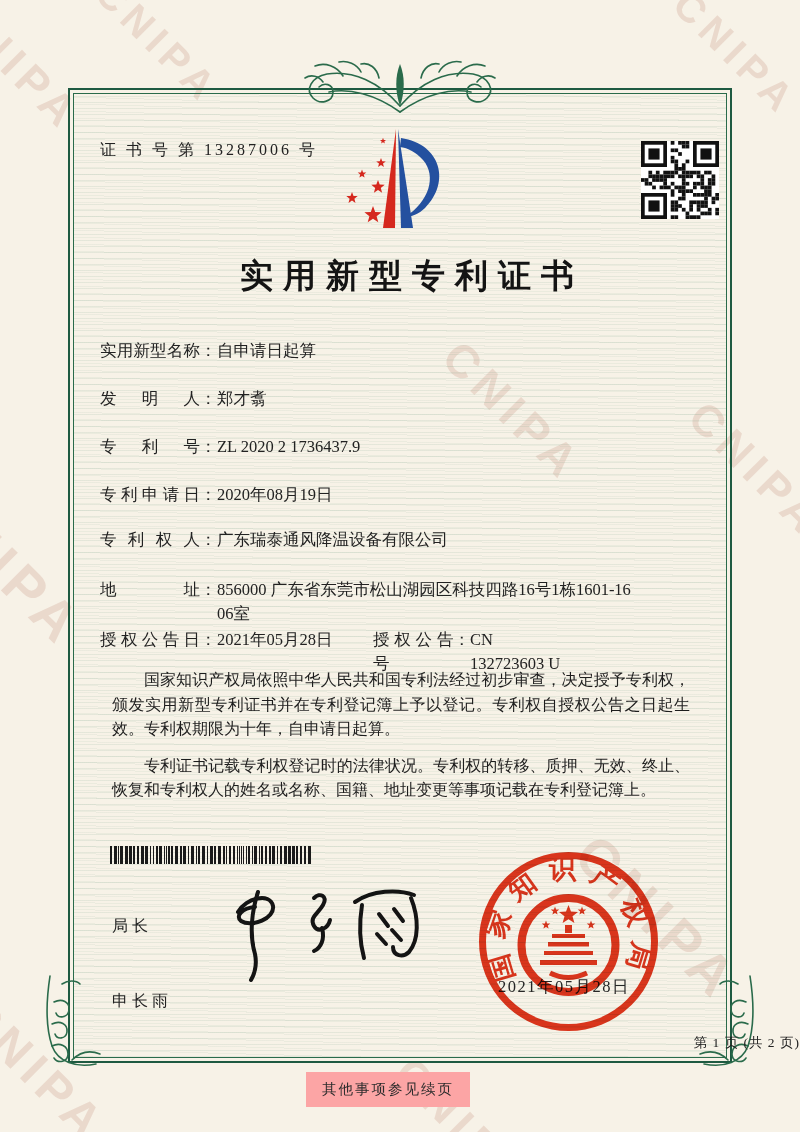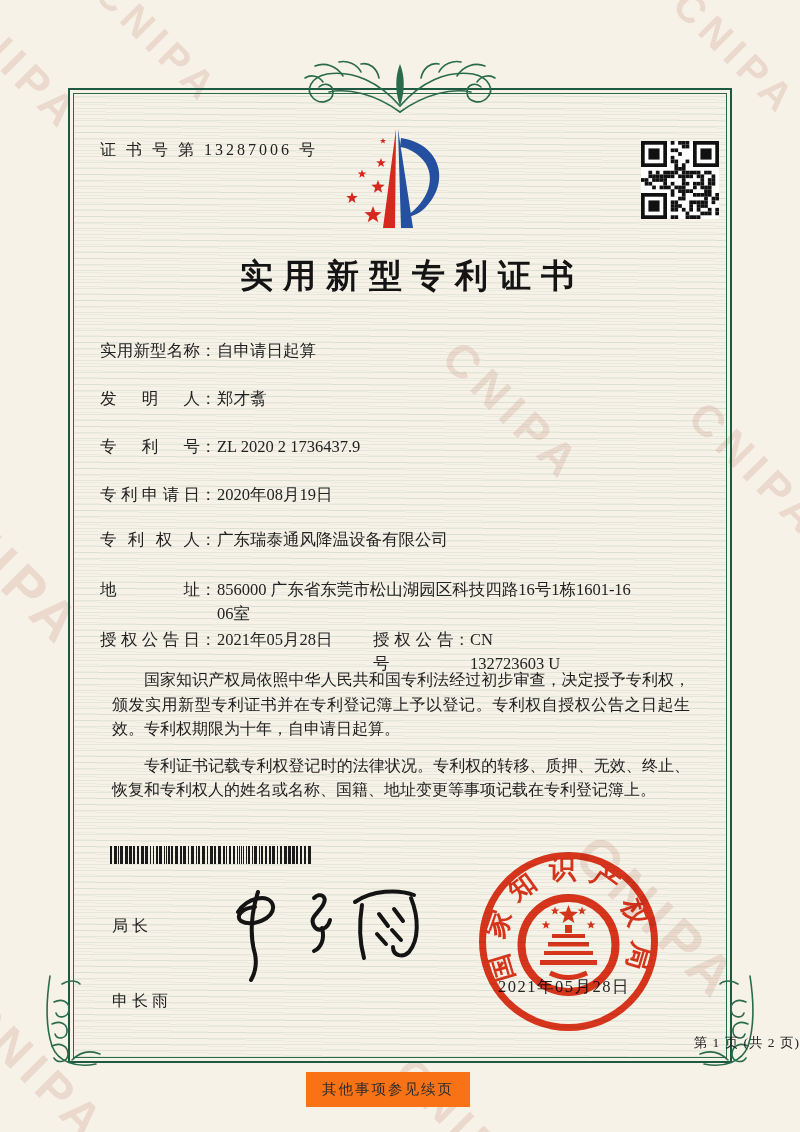--- a/index.html
+++ b/index.html
@@ -35,21 +35,21 @@
   .bodytext p{margin:12px;text-indent:2em;}
   .barcode{position:absolute;left:110px;top:846px;z-index:4;}
   .signer-title{position:absolute;left:112px;top:916px;font-size:16px;letter-spacing:4px;z-index:4;text-align:right;}
   .signer-name{position:absolute;left:112px;top:975px;font-size:16px;letter-spacing:4px;z-index:4;margin-top:16px;}
   .signature{position:absolute;left:222px;top:876px;z-index:4;}
   .seal-date{position:absolute;left:498px;top:976px;font-size:16.5px;letter-spacing:1.5px;
              color:#262626;z-index:4;}
   .seal{position:absolute;left:476px;top:849px;z-index:5;mix-blend-mode:multiply;}
   .page-info{position:absolute;left:0;top:1034px;width:100%;text-align:right;
              font-size:13.5px;letter-spacing:1px;z-index:4;}
-  .note-box{position:absolute;left:306px;top:1072px;background:#f97316;padding:8px 16px;
+  .note-box{position:absolute;left:306px;top:1072px;background:#fca5a5;padding:8px 16px;
             font-size:14.5px;letter-spacing:2px;z-index:4;color:#2c2c2c;}
 </style>
 </head>
 <body>
 
 <div class="page">
 
   <div class="wm" style="left:-28px;top:-14px;font-size:44px;">CNIPA</div>
   <div class="wm" style="left:118px;top:-30px;font-size:40px;">CNIPA</div>
   <div class="wm" style="left:696px;top:-18px;font-size:40px;">CNIPA</div>

